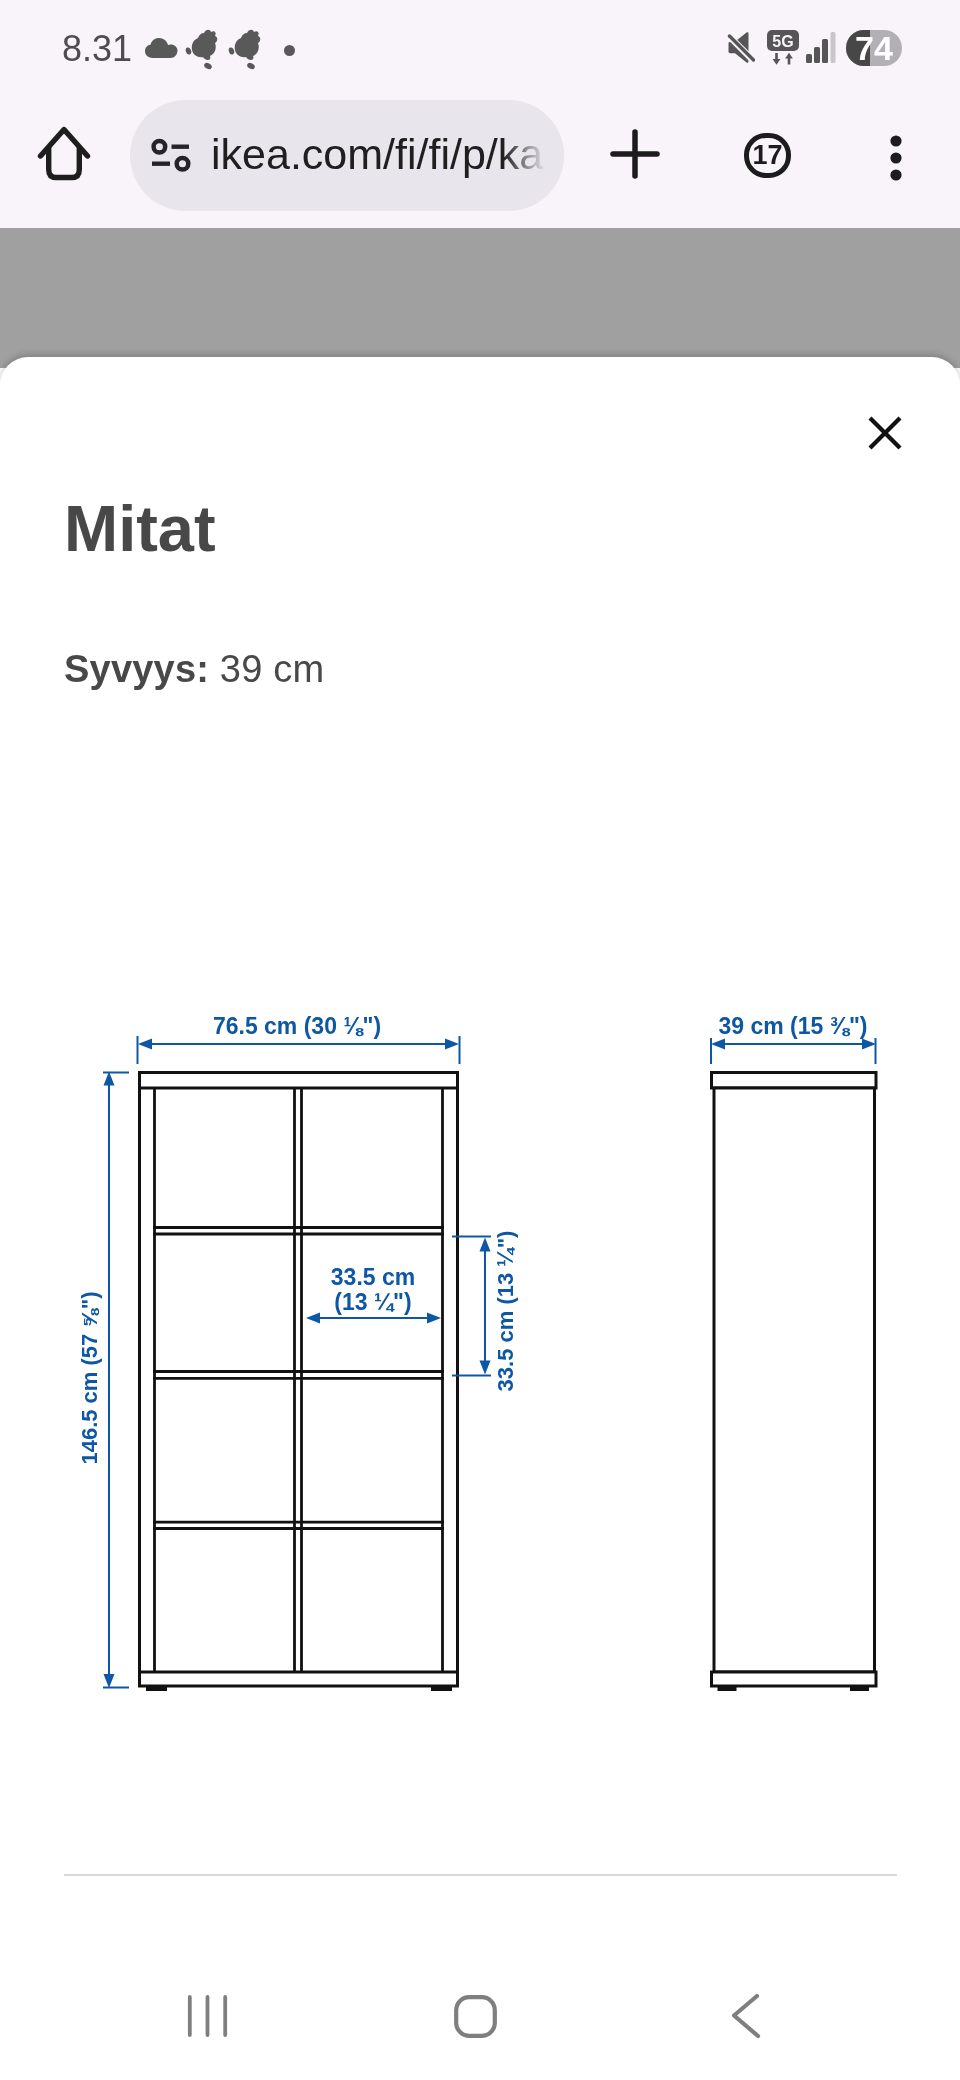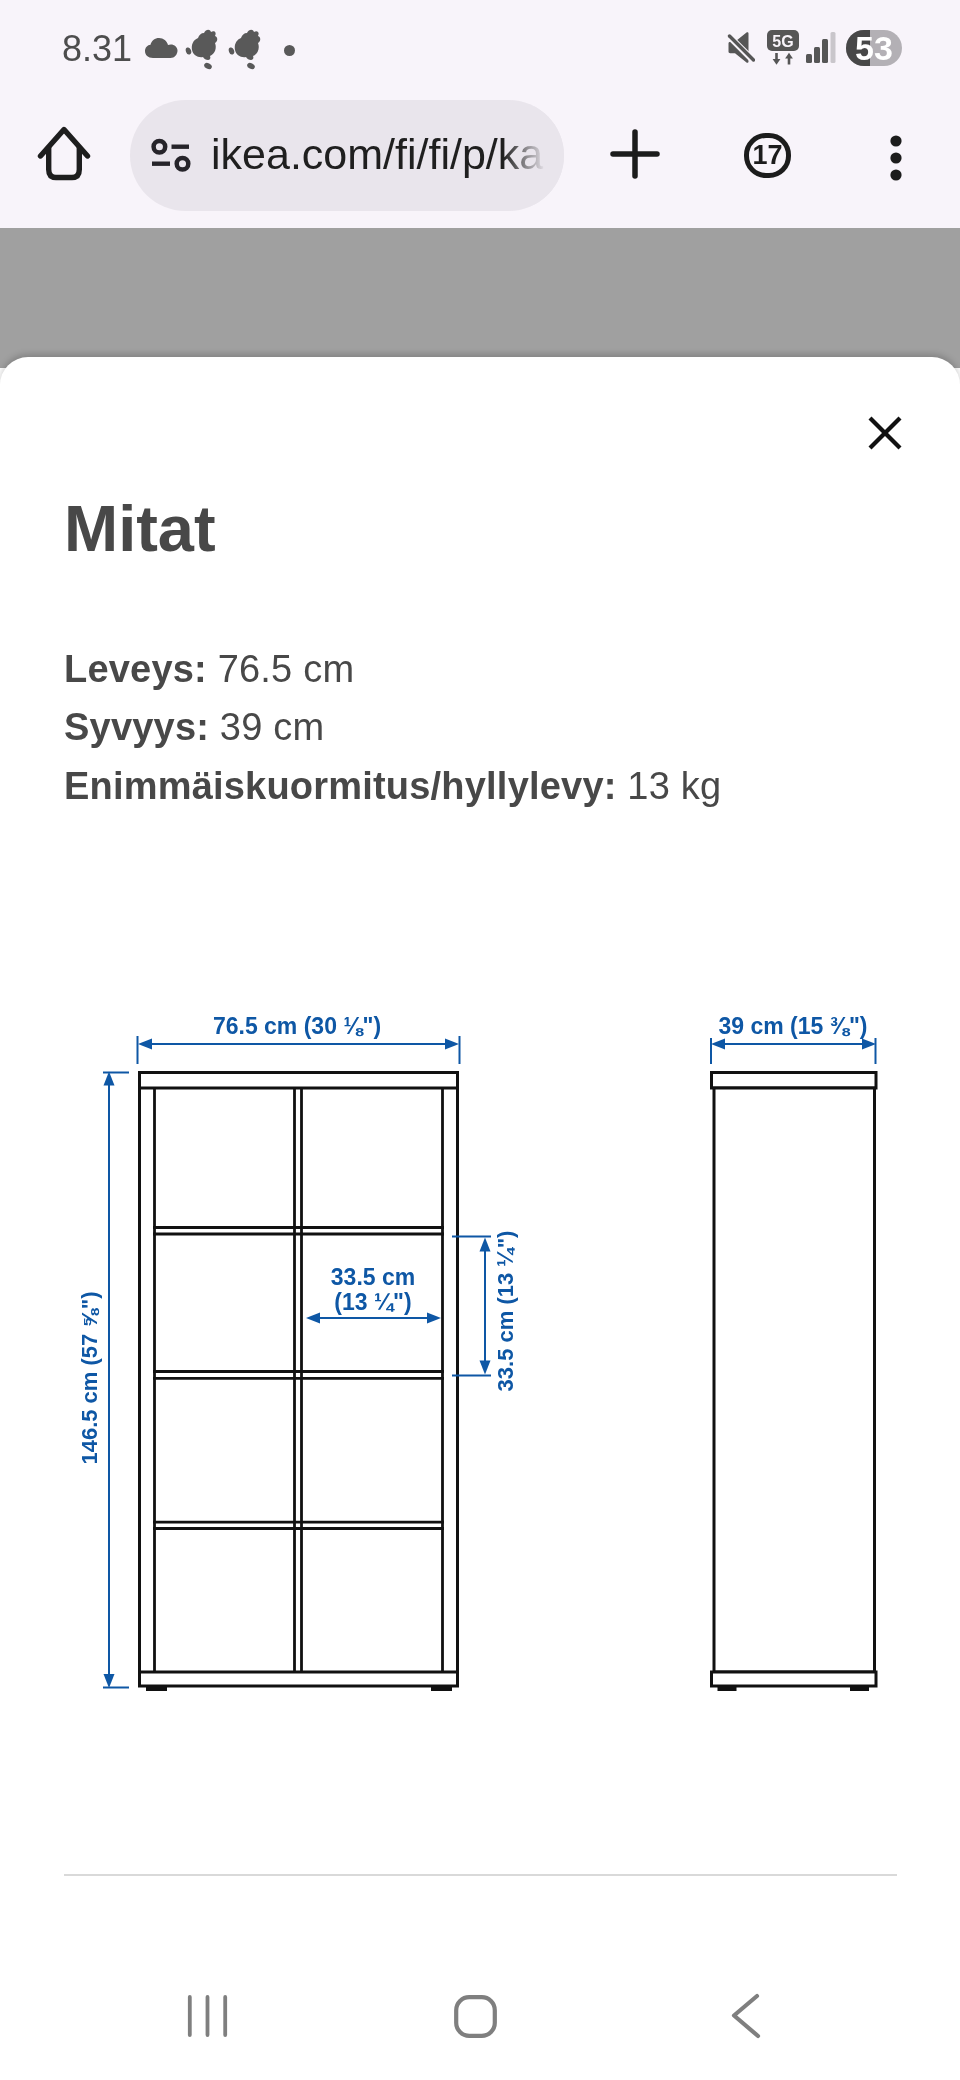--- a/index.html
+++ b/index.html
@@ -51,21 +51,21 @@
 
 <svg class="abs" style="left:805px;top:31px;" width="32" height="33" viewBox="0 0 32 33">
   <rect fill="#565656" x="1" y="23" width="6" height="9" rx="1.5"></rect>
   <rect fill="#565656" x="9" y="16" width="6" height="16" rx="1.5"></rect>
   <rect fill="#565656" x="17" y="8" width="6" height="24" rx="1.5"></rect>
   <rect fill="#c9c6cb" x="25.5" y="1" width="5" height="31" rx="1.5"></rect>
 </svg>
 
 <div class="abs" style="left:846px;top:30px;width:56px;height:36px;border-radius:18px;background:#b3b0b5;overflow:hidden;">
   <div class="abs" style="left:0;top:0;width:24px;height:36px;background:#474747;"></div>
-  <div class="abs" style="left:0;top:0;width:56px;height:36px;font-size:34px;font-weight:bold;color:#fff;text-align:center;line-height:37px;">53</div>
+  <div class="abs" style="left:0;top:0;width:56px;height:36px;font-size:34px;font-weight:bold;color:#fff;text-align:center;line-height:37px;">74</div>
 </div>
 
 <svg class="abs" style="left:36px;top:124px;" width="56" height="60" viewBox="0 0 56 60">
   <path d="M4.5 32 L28 5.5 L51.5 32" fill="none" stroke="#1e1e1e" stroke-width="5.4" stroke-linejoin="round" stroke-linecap="round"></path>
   <path d="M12.7 24 L12.7 45.5 Q12.7 53.5 20 53.5 L36 53.5 Q43.3 53.5 43.3 45.5 L43.3 24" fill="none" stroke="#1e1e1e" stroke-width="5.4" stroke-linecap="round"></path>
 </svg>
 
 <div class="abs" style="left:130px;top:100px;width:434px;height:111px;border-radius:56px;background:#E9E5EC;"></div>
 
 <svg class="abs" style="left:149px;top:136px;" width="44" height="38" viewBox="0 0 44 38">
@@ -101,23 +101,21 @@
 <div class="abs" style="left:0;top:357px;width:960px;height:1723px;background:#ffffff;border-radius:28px 28px 0 0;box-shadow:0 -3px 6px rgba(0,0,0,0.18);"></div>
 
 <svg class="abs" style="left:865px;top:413px;" width="40" height="40" viewBox="0 0 40 40">
   <line x1="5" y1="5" x2="35" y2="35" stroke="#111" stroke-width="4.2"></line>
   <line x1="35" y1="5" x2="5" y2="35" stroke="#111" stroke-width="4.2"></line>
 </svg>
 
 <div class="abs" style="left:64px;top:496px;font-size:65px;font-weight:bold;color:#484848;line-height:65px;">Mitat</div>
 
 <div class="abs" style="left:64px;top:640px;font-size:38px;color:#484848;line-height:58.3px;letter-spacing:0.2px;">
-  <div><b>Leveys:</b> 76.5 cm</div>
   <div><b>Syvyys:</b> 39 cm</div>
-  <div><b>Enimmäiskuormitus/hyllylevy:</b> 13 kg</div>
 </div>
 
 <svg class="abs" style="left:0;top:990px;" width="960" height="720" viewBox="0 990 960 720" fill="none">
 
   <text x="297" y="1034" font-size="23" font-weight="bold" fill="#0e57a5" text-anchor="middle" font-family="Liberation Sans">76.5 cm (30 ⅛")</text>
 
   <g stroke="#0e57a5" stroke-width="2">
     <line x1="150" y1="1044" x2="447" y2="1044"></line>
     <line x1="137.5" y1="1036" x2="137.5" y2="1064"></line>
     <line x1="459.5" y1="1036" x2="459.5" y2="1064"></line>

